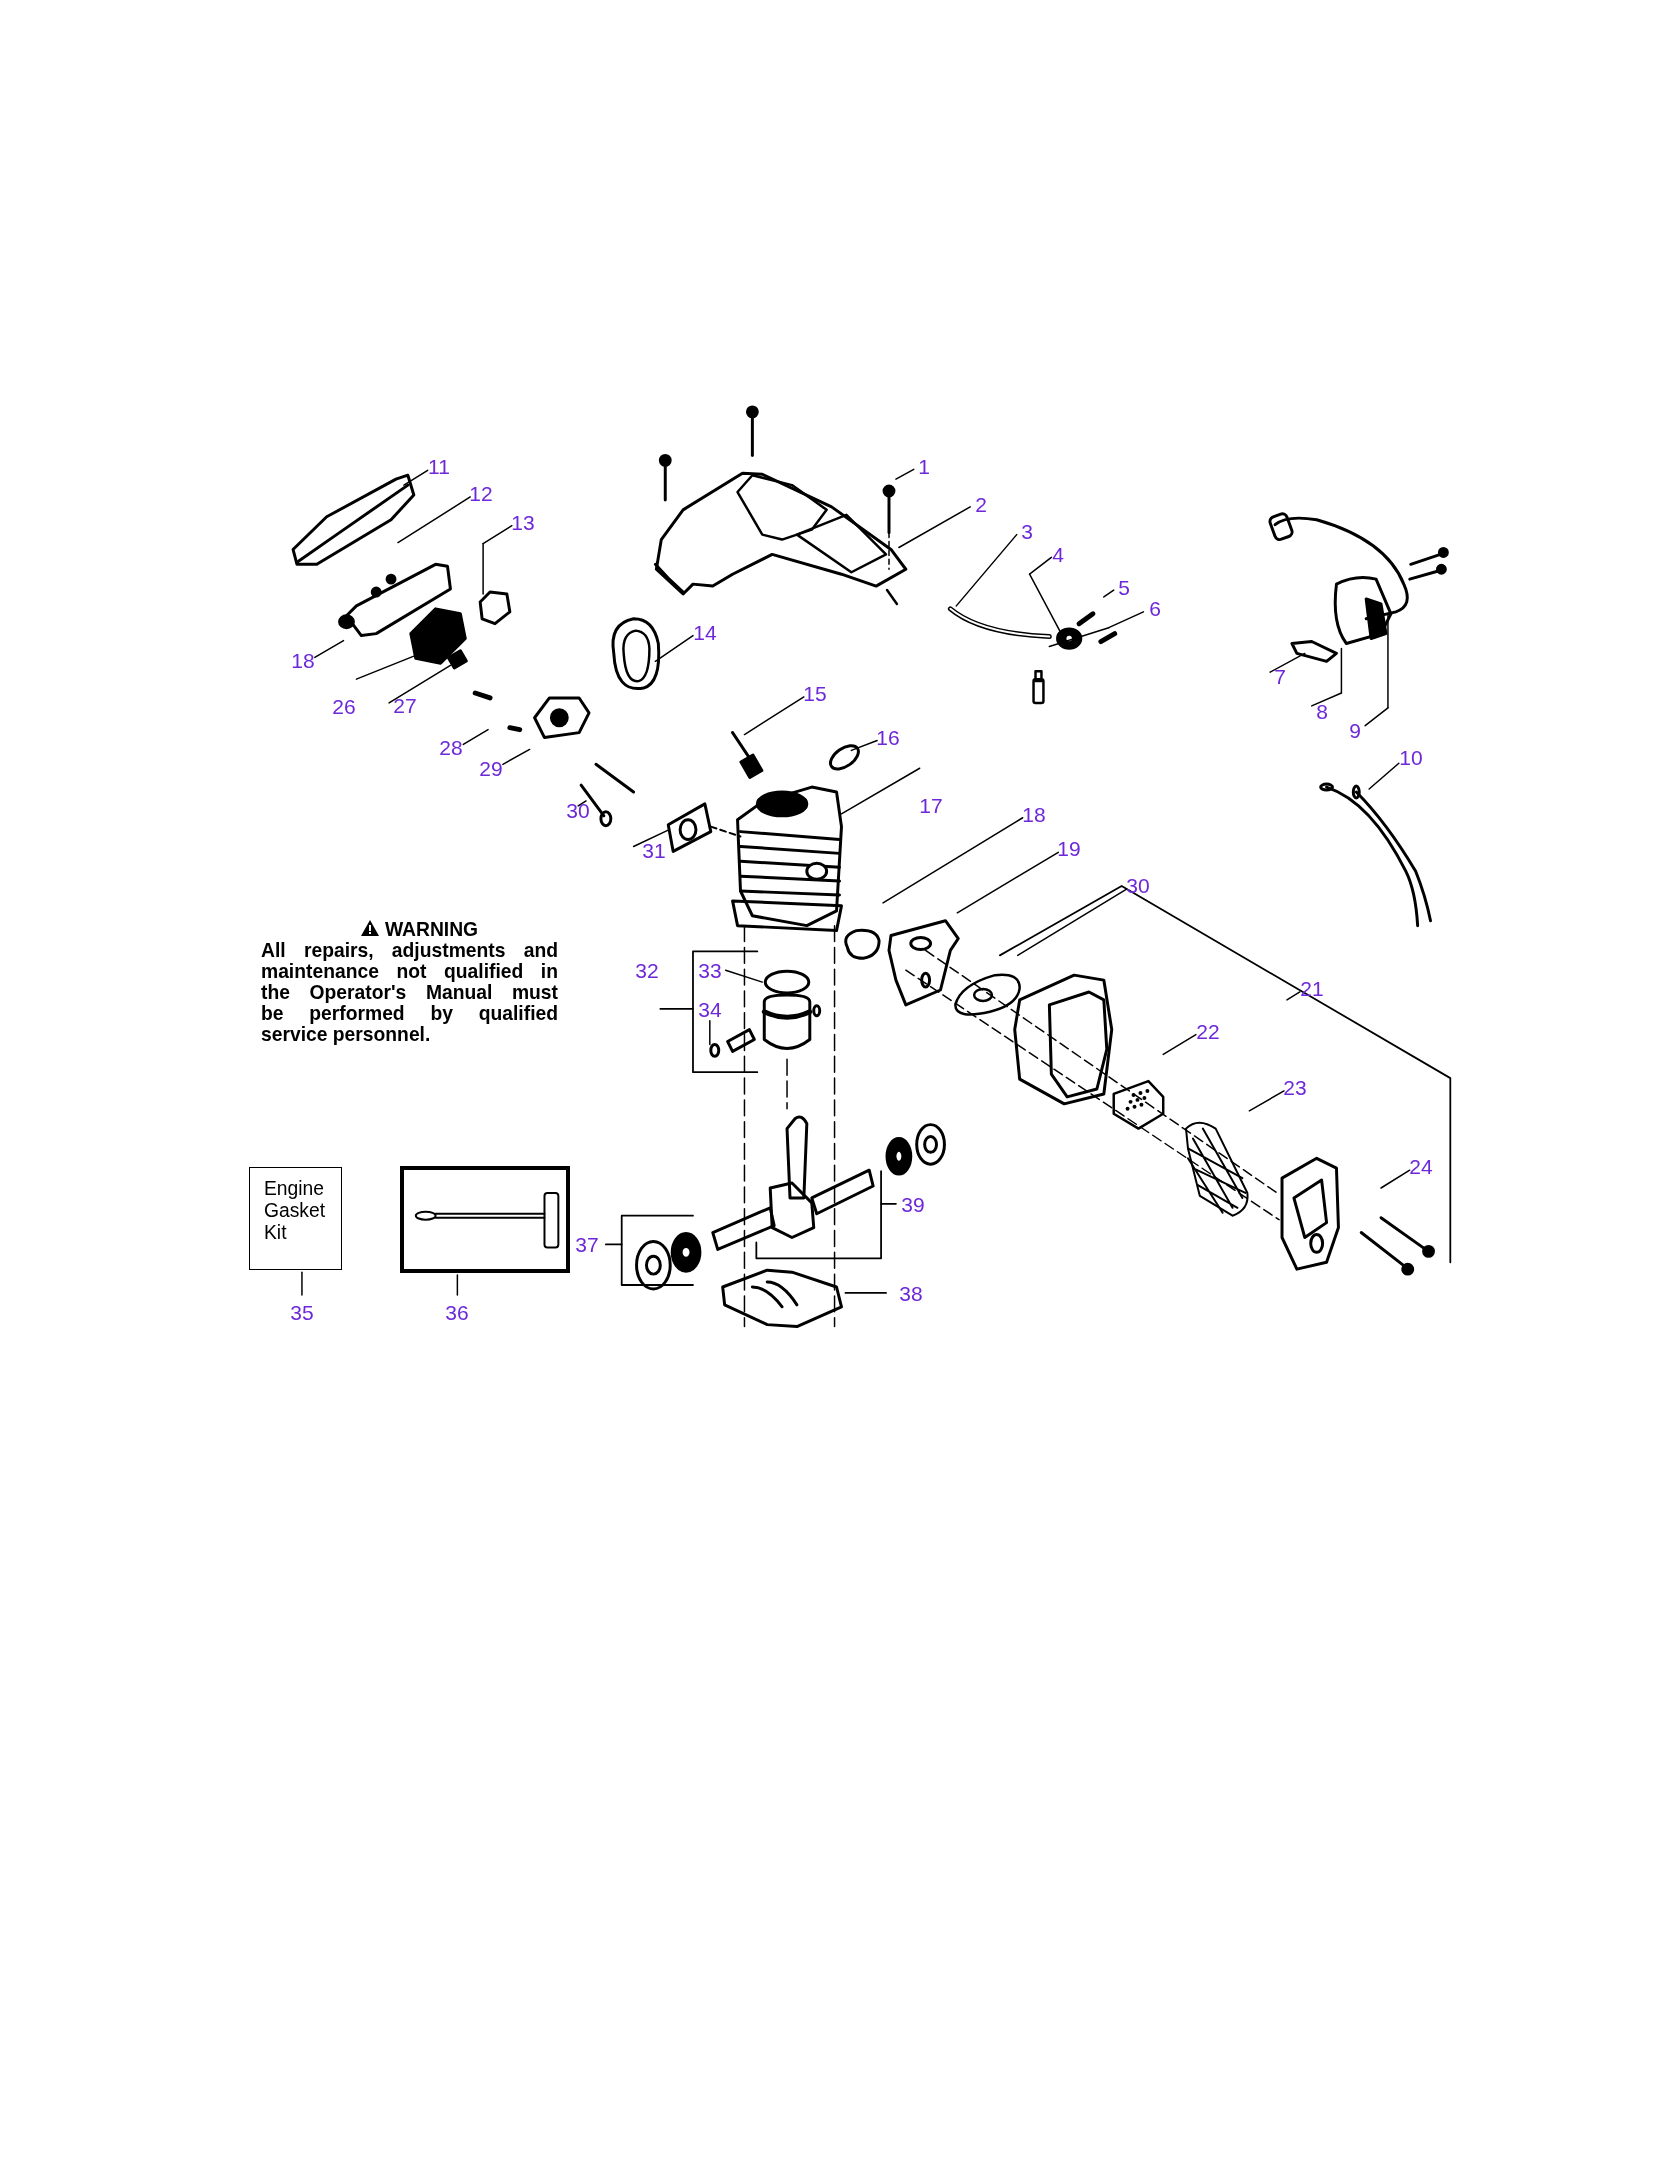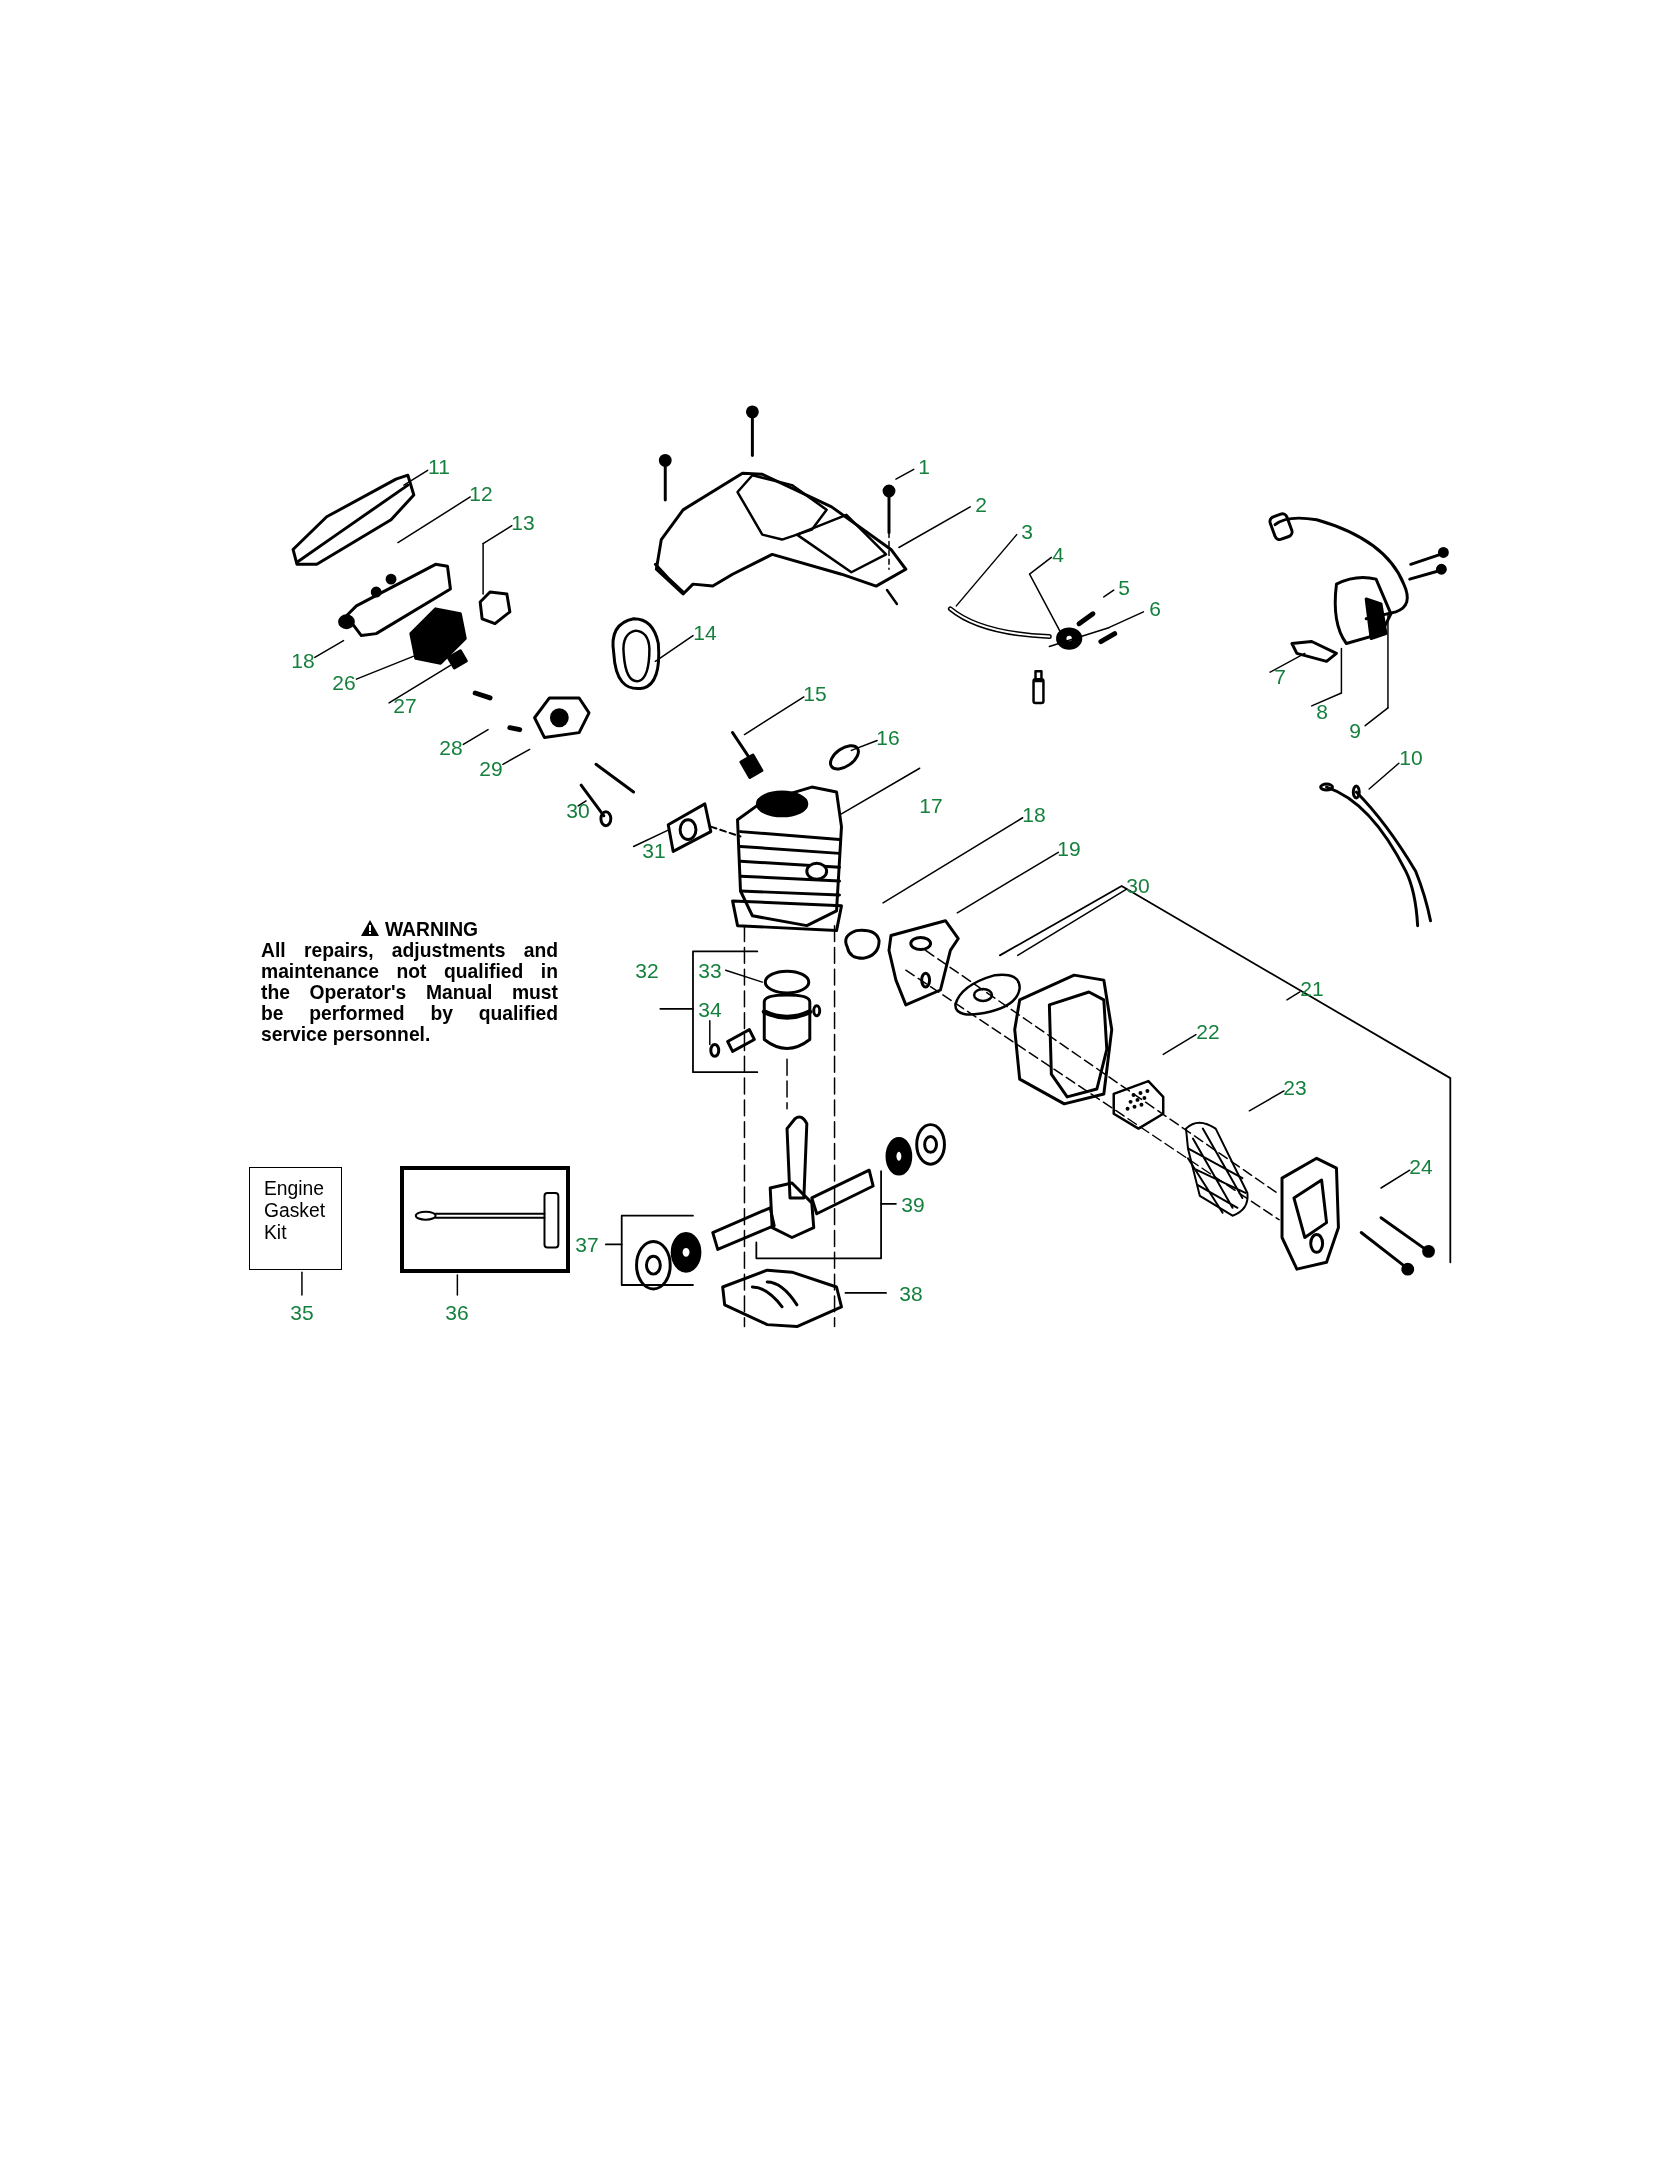--- a/index.html
+++ b/index.html
@@ -1,18 +1,18 @@
 <!DOCTYPE html>
 <html><head>
 <meta charset="utf-8">
 <style>
   html, body { margin:0; padding:0; background:#ffffff; }
   body { width:1679px; height:2178px; position:relative; overflow:hidden; font-family:"Liberation Sans", sans-serif; color:#000; }
   #diagram { position:absolute; left:0; top:0; width:1679px; height:2178px; }
-  .part-label { position:absolute; font-family:"Liberation Sans", sans-serif; font-size:21px; line-height:21px; color:#15803d; white-space:nowrap; transform:translate(-50%,-50%); }
+  .part-label { position:absolute; font-family:"Liberation Sans", sans-serif; font-size:21px; line-height:21px; color:#6d28d9; white-space:nowrap; transform:translate(-50%,-50%); }
   .warning { position:absolute; left:261px; top:919px; width:297px; font-family:"Liberation Sans", sans-serif; font-weight:bold; font-size:19.3px; line-height:21px; text-align:justify; text-align-last:justify; }
   .warning-title { text-align:center; text-align-last:center; margin-left:20px; }
   .warning-title .tri { display:inline-block; margin-right:6px; }
   .warning-line { display:block; }
   .kit-box { position:absolute; left:249px; top:1167px; width:93px; height:103px; border:1.5px solid #000; box-sizing:border-box; padding:10px 0 0 14px; font-size:19.3px; line-height:22px; }
   .tool-box { position:absolute; left:400px; top:1166px; width:170px; height:107px; border:4px solid #000; box-sizing:border-box; }
 </style>
 </head>
 <body>
 
@@ -324,21 +324,21 @@
     <div class="part-label" style="left: 888px; top: 737px;">16</div>
     <div class="part-label" style="left: 931px; top: 764px; margin-top: 41px;">17</div>
     <div class="part-label" style="left: 1034px; top: 814px;">18</div>
     <div class="part-label" style="left: 1069px; top: 848px;">19</div>
     <div class="part-label" style="left: 1138px; top: 885px;">30</div>
     <div class="part-label" style="left: 1312px; top: 988px;">21</div>
     <div class="part-label" style="left: 1208px; top: 1031px;">22</div>
     <div class="part-label" style="left: 1295px; top: 1087px;">23</div>
     <div class="part-label" style="left: 1421px; top: 1166px;">24</div>
     <div class="part-label" style="left: 303px; top: 660px;">18</div>
-    <div class="part-label" style="left: 344px; top: 682px;">26</div>
+    <div class="part-label" style="left: 344px; top: 706px;">26</div>
     <div class="part-label" style="left: 377px; top: 705px; margin-left: 28px;">27</div>
     <div class="part-label" style="left: 451px; top: 747px;">28</div>
     <div class="part-label" style="left: 491px; top: 768px;">29</div>
     <div class="part-label" style="left: 540px; top: 810px; margin-left: 38px;">30</div>
     <div class="part-label" style="left: 654px; top: 850px; text-align: right;">31</div>
     <div class="part-label" style="left: 647px; top: 970px;">32</div>
     <div class="part-label" style="left: 710px; top: 970px;">33</div>
     <div class="part-label" style="left: 710px; top: 1009px;">34</div>
     <div class="part-label" style="left: 302px; top: 1312px;">35</div>
     <div class="part-label" style="left: 457px; top: 1312px;">36</div>

